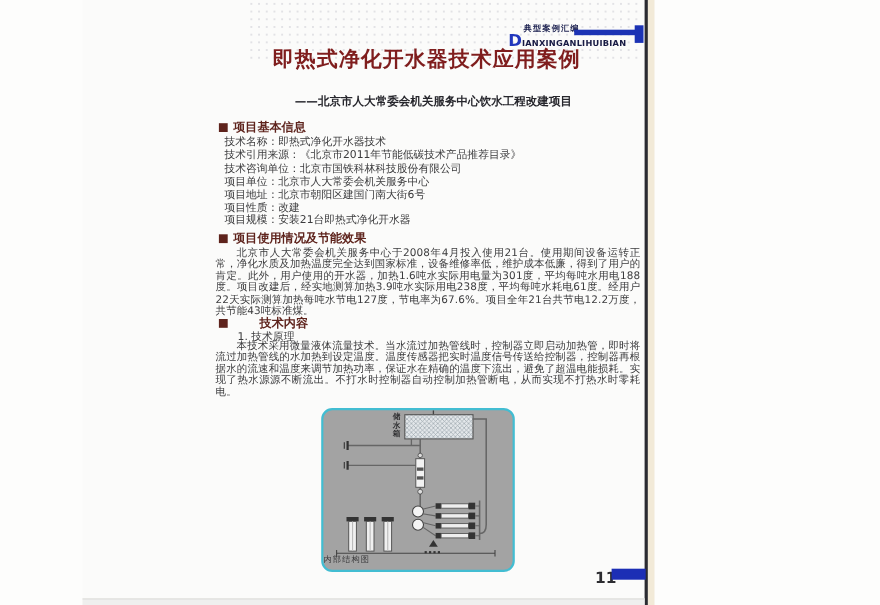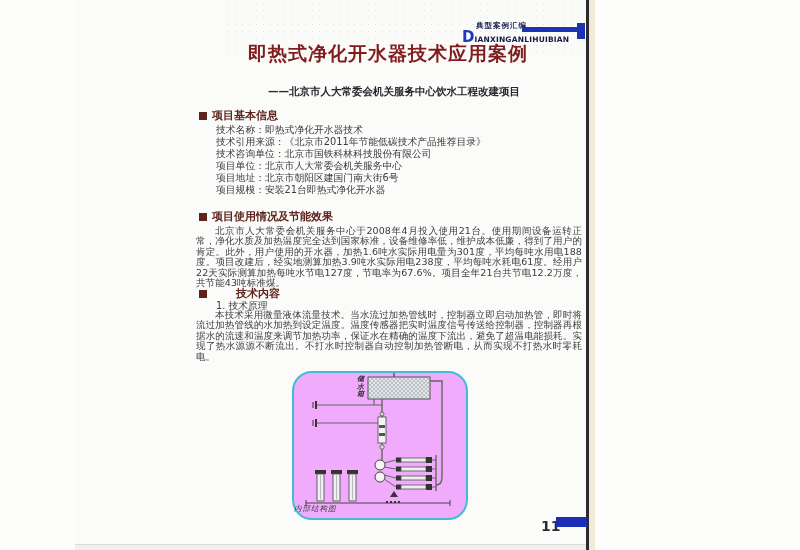--- a/index.html
+++ b/index.html
@@ -33,32 +33,32 @@
     font-size:10.5px;font-weight:bold;color:#26262c;}
 
   
   .sec-head{position:absolute;display:flex;align-items:center;gap:5px;
     font-size:11px;font-weight:bold;color:#5e231c;}
   .sec-square{width:8px;height:8px;background:#5e231c;flex:0 0 auto;}
   .sec1{left:199px;top:108px;}
   .sec2{left:199px;top:209px;font-family:Liberation Serif, serif;}
   .sec3{left:199px;top:286px;gap:29px;}
 
-  .info-list{position:absolute;left:216px;top:124px;width:360px;}
+  .info-list{position:absolute;left:204px;top:124px;width:360px;}
   .info-line{font-size:9.8px;line-height:11.9px;color:#3b3b3d;white-space:nowrap;}
 
   .body-para{position:absolute;left:196px;width:386px;font-size:9.5px;line-height:10.4px;
     color:#3b3b3d;text-align:justify;text-indent:2em;letter-spacing:.1px;}
   .para1{top:226px;}
   .para2{top:310px;}
   .sub-head{position:absolute;left:216px;top:300px;font-size:9.8px;color:#3b3b3d;}
 
   
   .figure-box{position:absolute;left:292px;top:371px;width:176px;height:149px;
-    border:2px solid #42bdd2;border-radius:20px;background:#f0abfc;box-sizing:border-box;font-style:italic;}
+    border:2px solid #42bdd2;border-radius:10px;background:#a3a3a3;box-sizing:border-box;}
   .figure-box svg{position:absolute;left:0;top:0;}
   .tank-label{position:absolute;left:62px;top:3px;width:9px;font-size:7px;font-weight:bold;
     color:#2e2e30;line-height:7.5px;text-align:center;word-break:break-all;}
   .fig-caption{position:absolute;left:0;bottom:4px;width:100%;text-align:left;
     font-size:7.5px;color:#3a3a3c;letter-spacing:1px;}
 
   
   .page-num{position:absolute;left:541px;top:518px;font-size:14px;font-weight:bold;color:#2c2c30;}
   .page-num-bar{position:absolute;left:556px;top:517px;width:31px;height:10px;background:#1c2eb5;}
 </style>
@@ -84,20 +84,21 @@
 <div class="sec-head sec1">
   <span class="sec-square"></span>
   <span>项目基本信息</span>
 </div>
 <div class="info-list">
   <div class="info-line">技术名称：即热式净化开水器技术</div>
   <div class="info-line">技术引用来源：《北京市2011年节能低碳技术产品推荐目录》</div>
   <div class="info-line">技术咨询单位：北京市国铁科林科技股份有限公司</div>
   <div class="info-line">项目单位：北京市人大常委会机关服务中心</div>
   <div class="info-line">项目地址：北京市朝阳区建国门南大街6号</div>
+  <div class="info-line">项目性质：改建</div>
   <div class="info-line">项目规模：安装21台即热式净化开水器</div>
 </div>
 
 <div class="sec-head sec2">
   <span class="sec-square"></span>
   <span>项目使用情况及节能效果</span>
 </div>
 <div class="body-para para1">北京市人大常委会机关服务中心于2008年4月投入使用21台。使用期间设备运转正常，净化水质及加热温度完全达到国家标准，设备维修率低，维护成本低廉，得到了用户的肯定。此外，用户使用的开水器，加热1.6吨水实际用电量为301度，平均每吨水用电188度。项目改建后，经实地测算加热3.9吨水实际用电238度，平均每吨水耗电61度。经用户22天实际测算加热每吨水节电127度，节电率为67.6%。项目全年21台共节电12.2万度，共节能43吨标准煤。</div>
 
 <div class="sec-head sec3">

